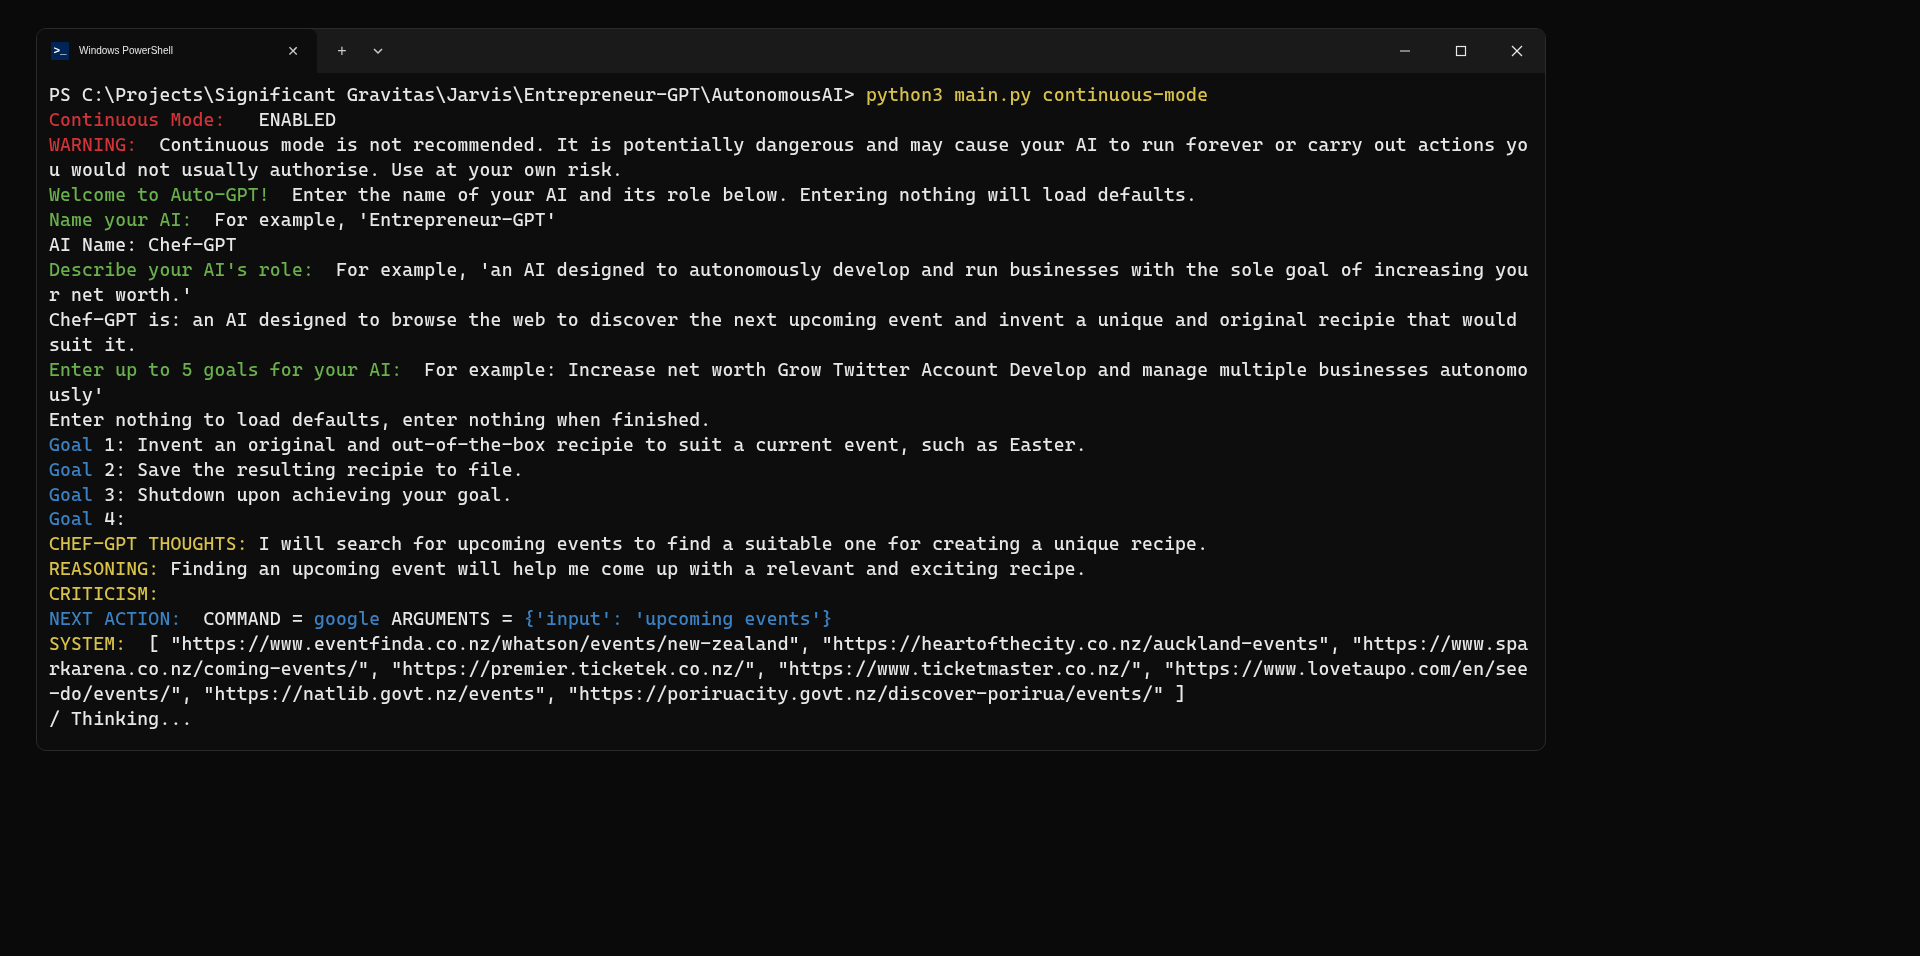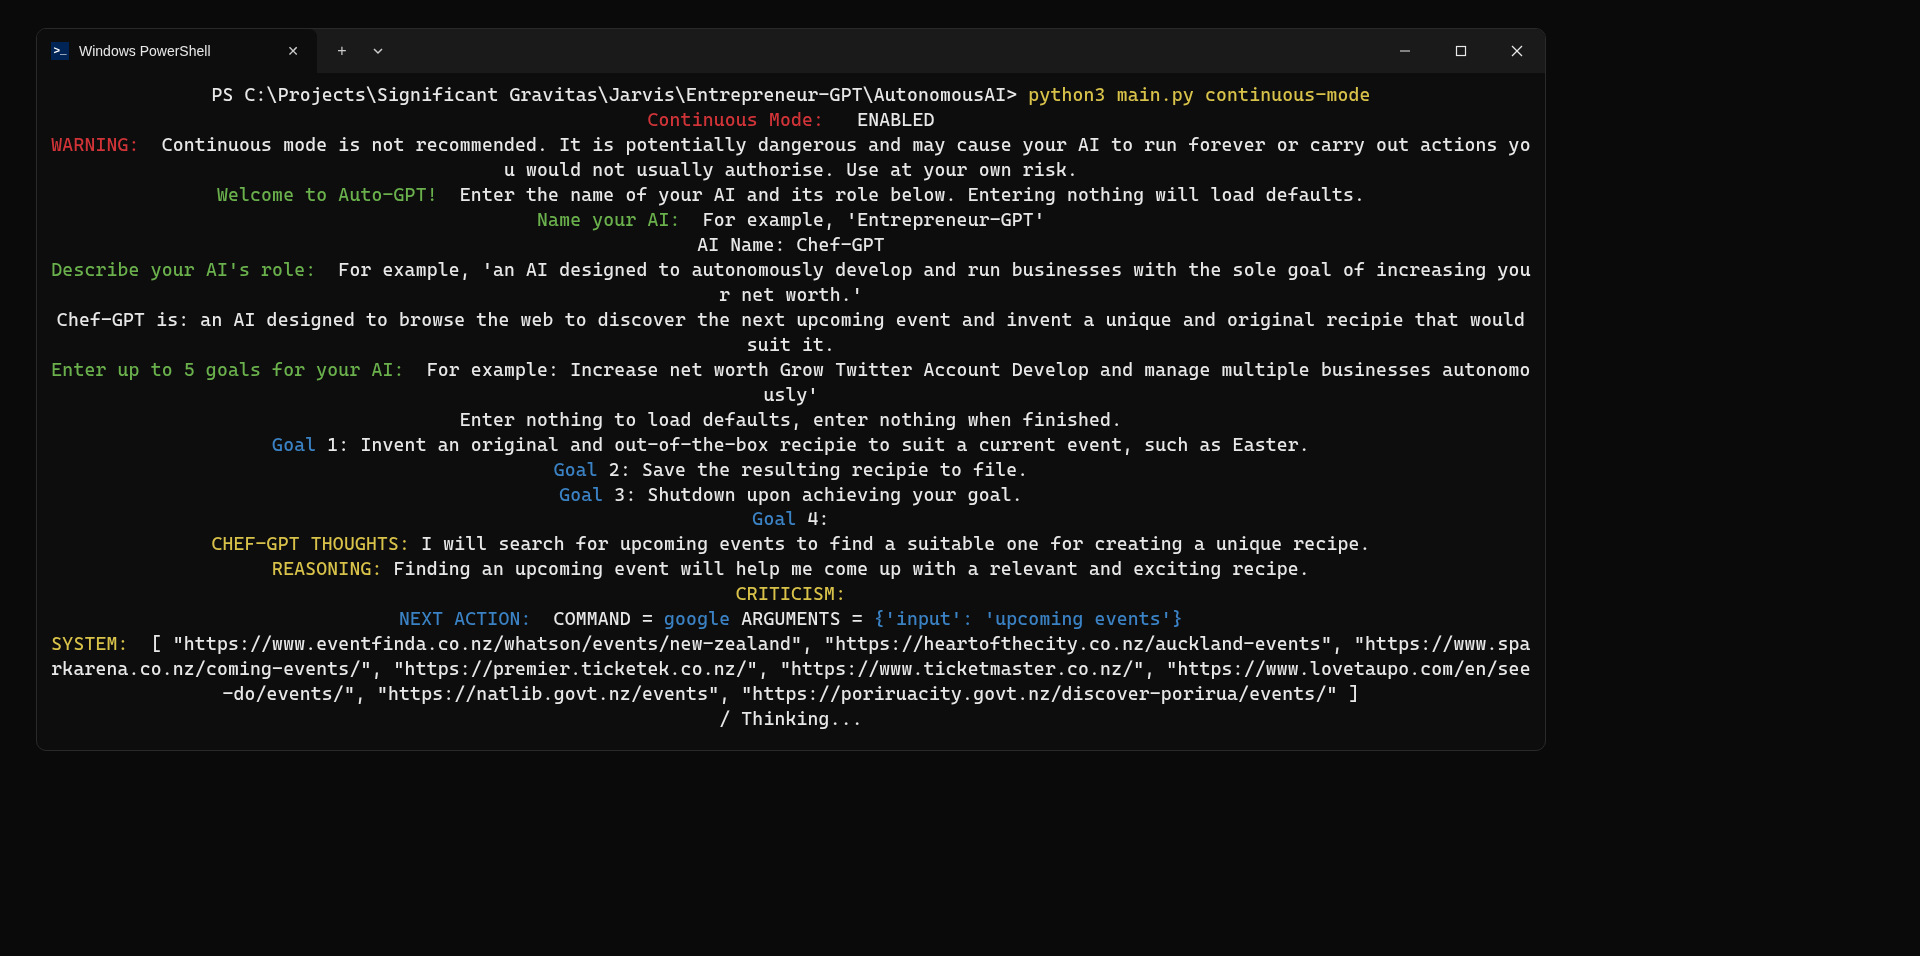--- a/index.html
+++ b/index.html
@@ -46,21 +46,21 @@
     display: flex;
     align-items: center;
     justify-content: center;
     color: #fff;
     font-size: 11px;
     font-weight: bold;
   }
   .tab-title {
     color: #e8e8e8;
     font-family: Segoe UI, Arial, sans-serif;
-    font-size: 14px;
+    font-size: 10px;
     flex: 1;
   }
   .tab-close {
     color: #ccc;
     font-family: Segoe UI, Arial, sans-serif;
     font-size: 14px;
     width: 20px;
     height: 20px;
     display:flex;
     align-items:center;
@@ -98,21 +98,20 @@
     cursor: pointer;
   }
   .win-btn svg { stroke: #e8e8e8; fill:none; stroke-width:1.2; }
   .terminal {
     padding: 10px 12px 18px 12px;
     white-space: pre-wrap;
     word-break: break-all;
     font-family: 'Cascadia Code', 'Consolas', monospace;
     font-size: 18.5px;
     letter-spacing: 0.2px;
-    text-align: center;
   }
   .white { color: #e8e8e8; }
   .red { color: #d13438; }
   .yellow { color: #d8c24a; }
   .green { color: #6ab04c; }
   .blue { color: #3b82c4; }
 </style>
 </head>
 <body>
 

